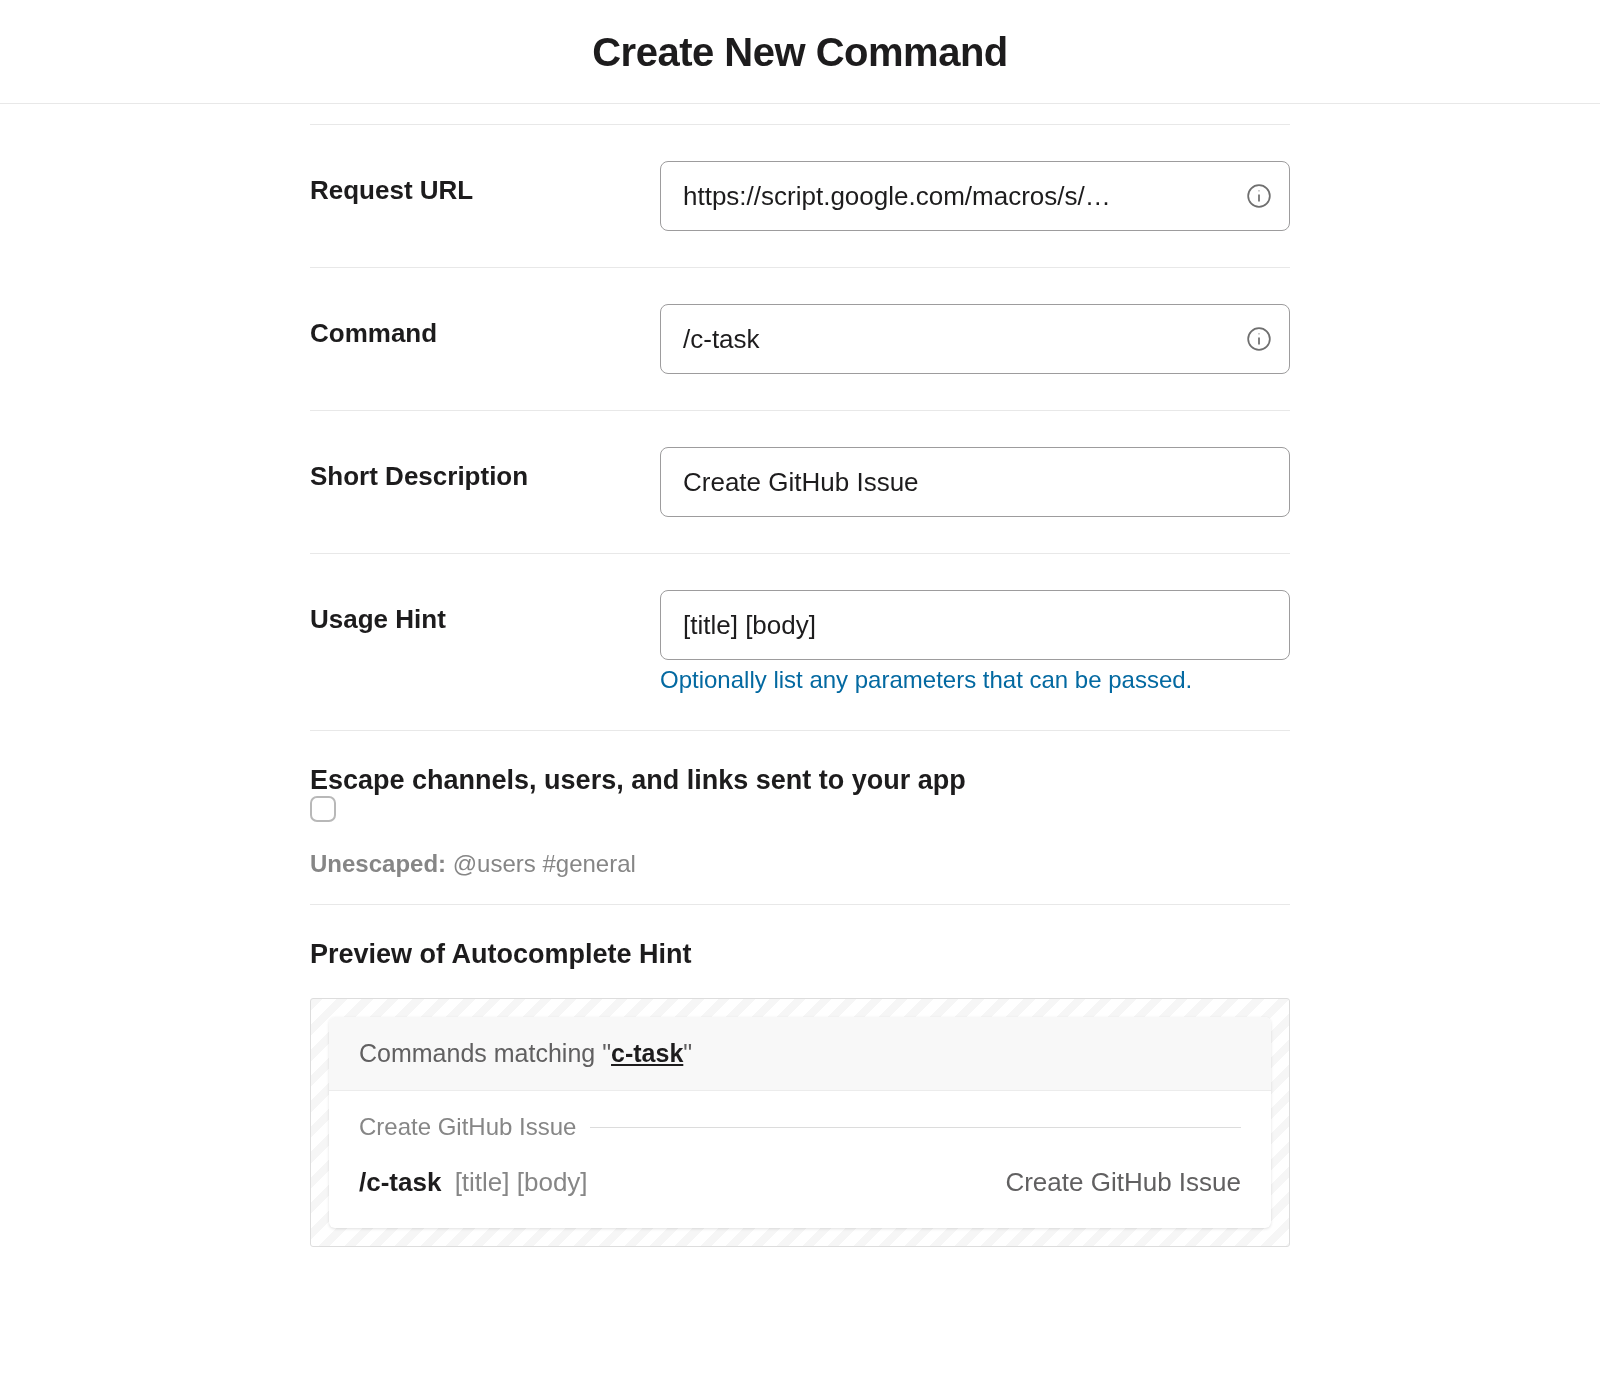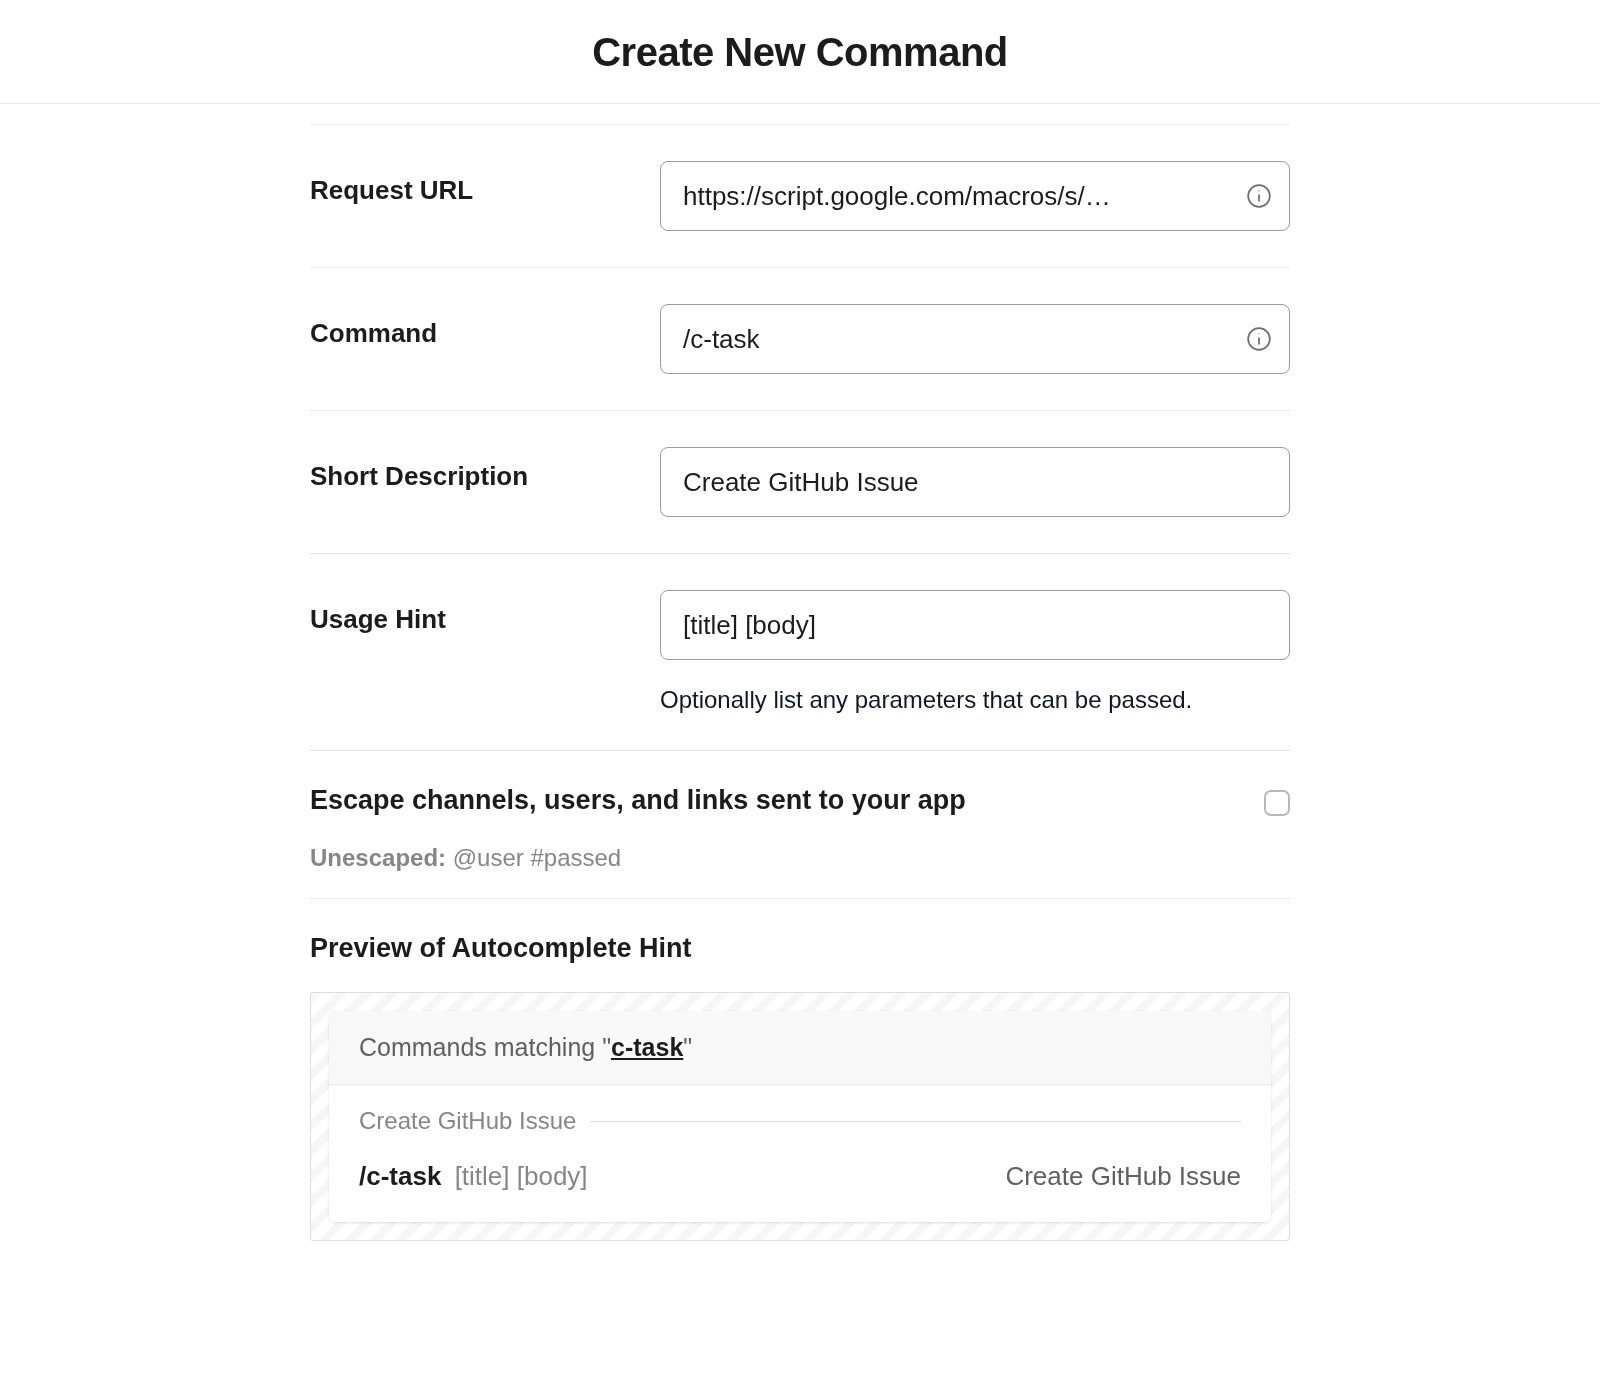--- a/index.html
+++ b/index.html
@@ -54,32 +54,33 @@
   .text-input.no-icon { padding-right: 22px; }
   .info-icon {
     position: absolute;
     right: 18px;
     top: 50%;
     transform: translateY(-50%);
     cursor: pointer;
   }
   .info-icon svg { display: block; }
   .helper-text {
-    margin-top: 26px;
+    margin-top: 6px;
     font-size: 24px;
-    color: #0f172a;
+    color: #0369a1;
   }
   .escape-row {
     padding: 34px 0 26px;
     border-top: 1px solid #e8e8e8;
   }
   .escape-head {
     display: flex;
-    align-items: flex-end;
+    align-items: flex-start;
     justify-content: space-between;
+    flex-direction: column;
   }
   .escape-title {
     font-size: 27px;
     font-weight: 700;
   }
   .checkbox {
     width: 26px;
     height: 26px;
     border: 2px solid #b8b8b8;
     border-radius: 7px;
@@ -219,21 +220,21 @@
     </div>
   </div>
 
   <div class="escape-row">
     <div class="escape-head">
       <div class="escape-title">Escape channels, users, and links sent to your app</div>
       <div class="checkbox"></div>
     </div>
     <div class="escape-sub">
       <span class="strong">Unescaped:</span>
-      <span class="vals">@user #passed</span>
+      <span class="vals">@users #general</span>
     </div>
   </div>
 
   <div class="preview-section">
     <div class="preview-title">Preview of Autocomplete Hint</div>
     <div class="preview-box">
       <div class="ac-card">
         <div class="ac-header">
           <span>Commands matching "</span><span class="match">c-task</span><span>"</span>
         </div>

